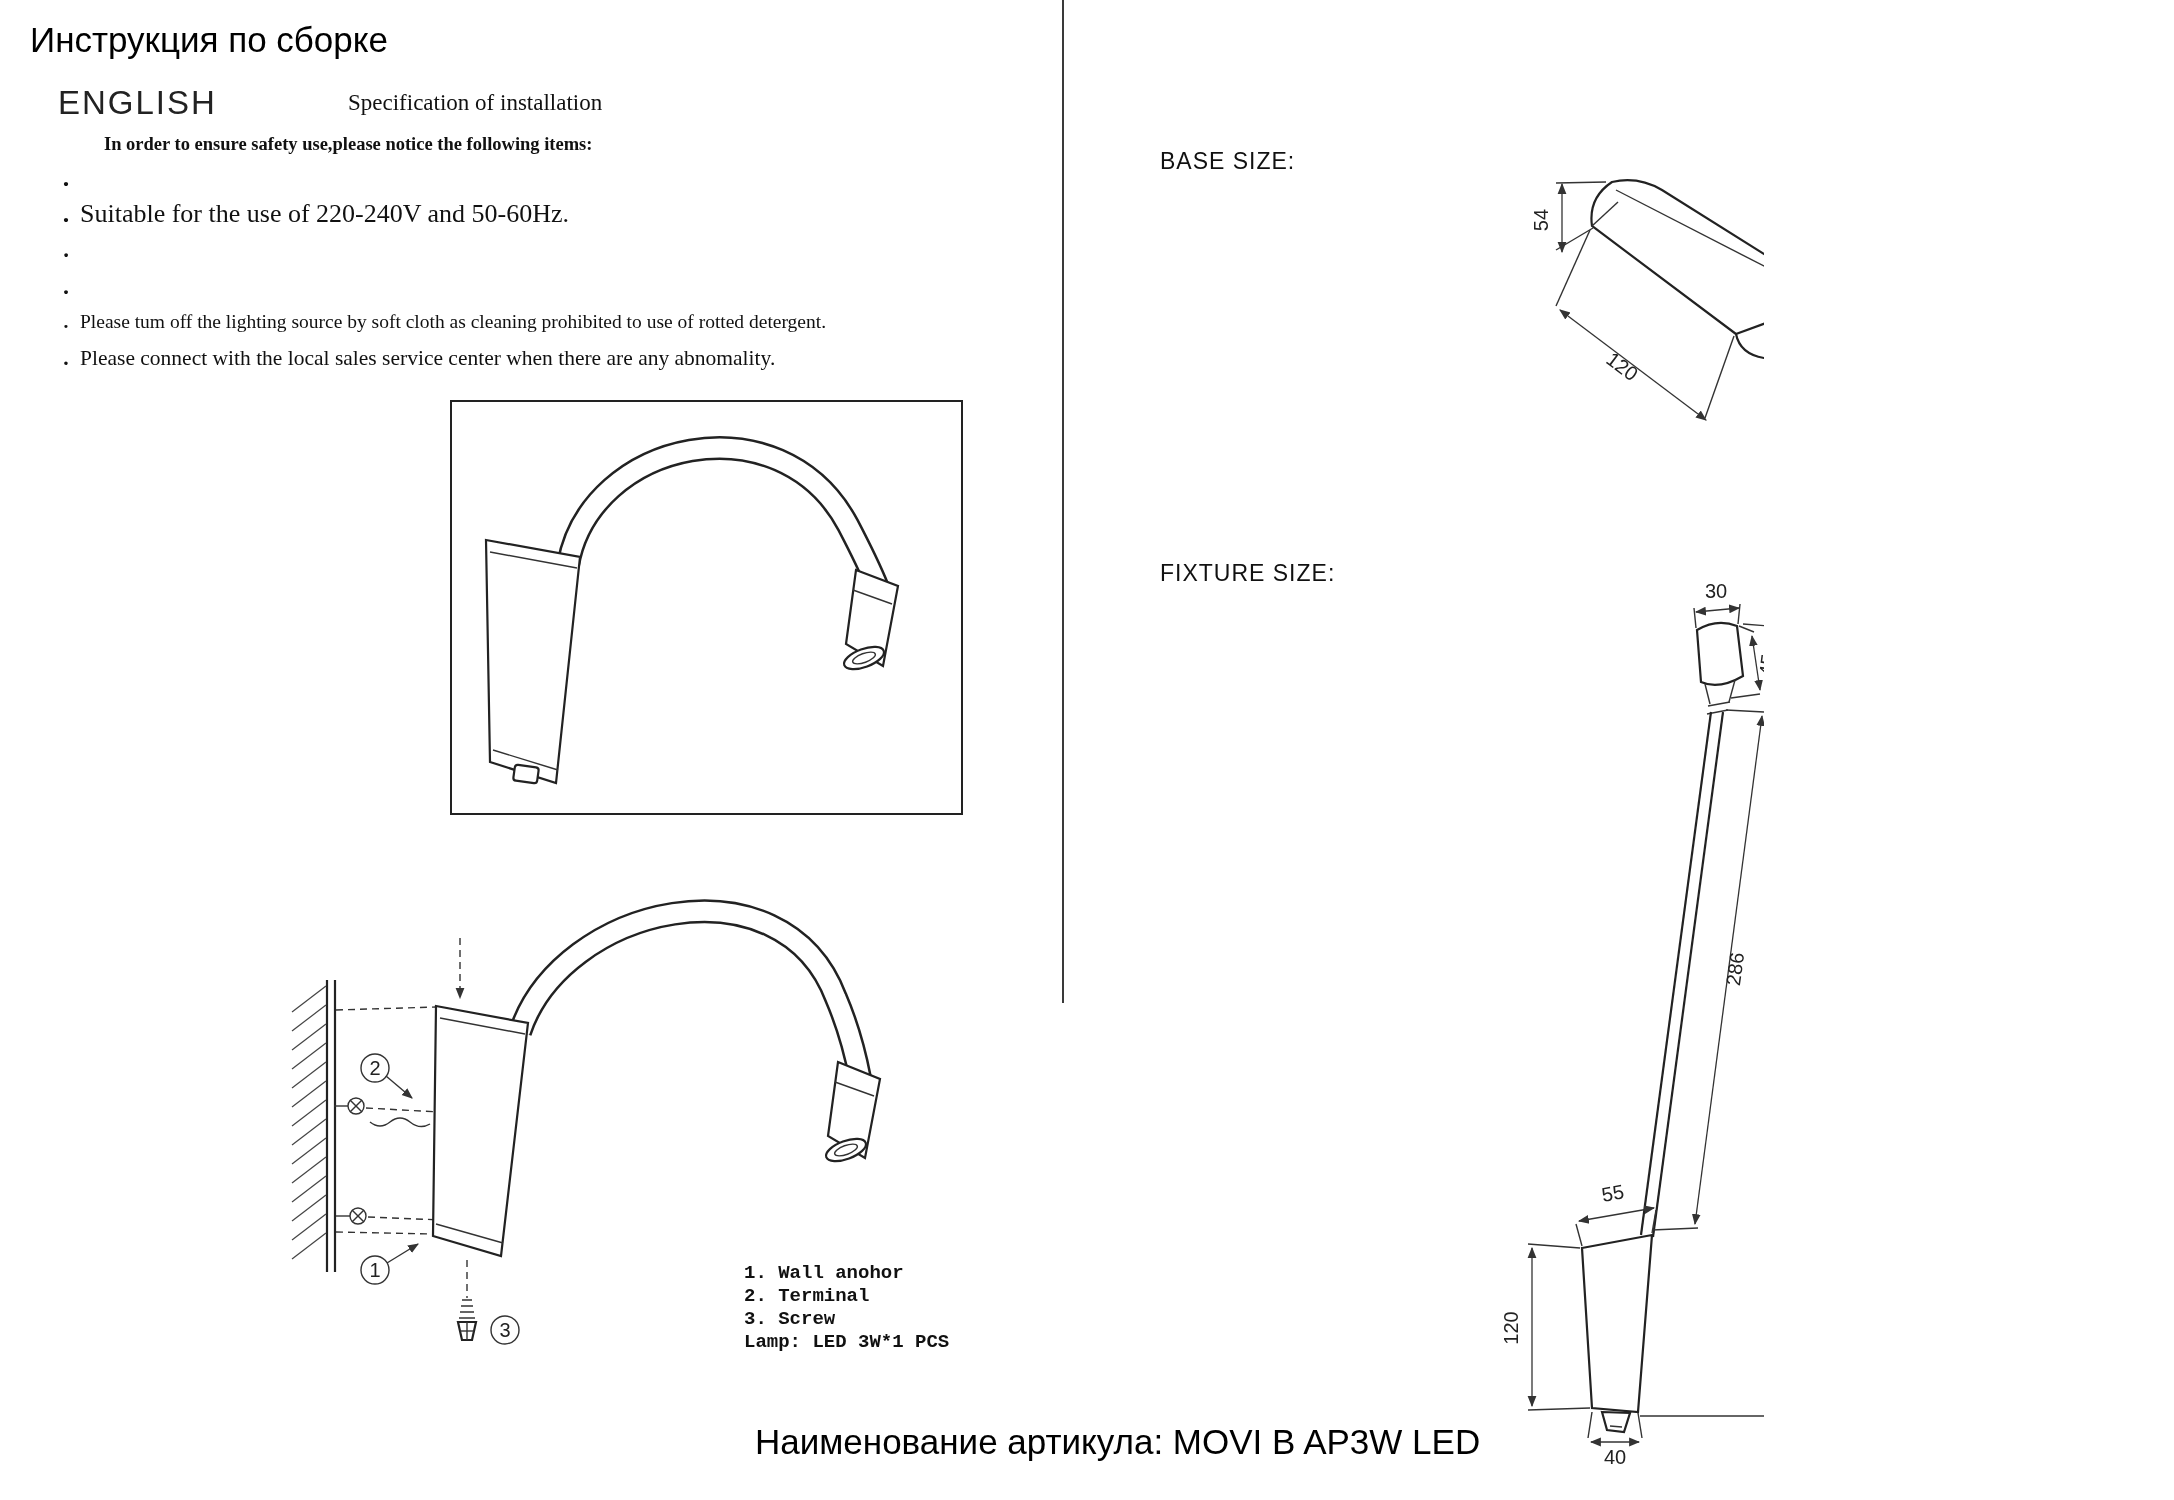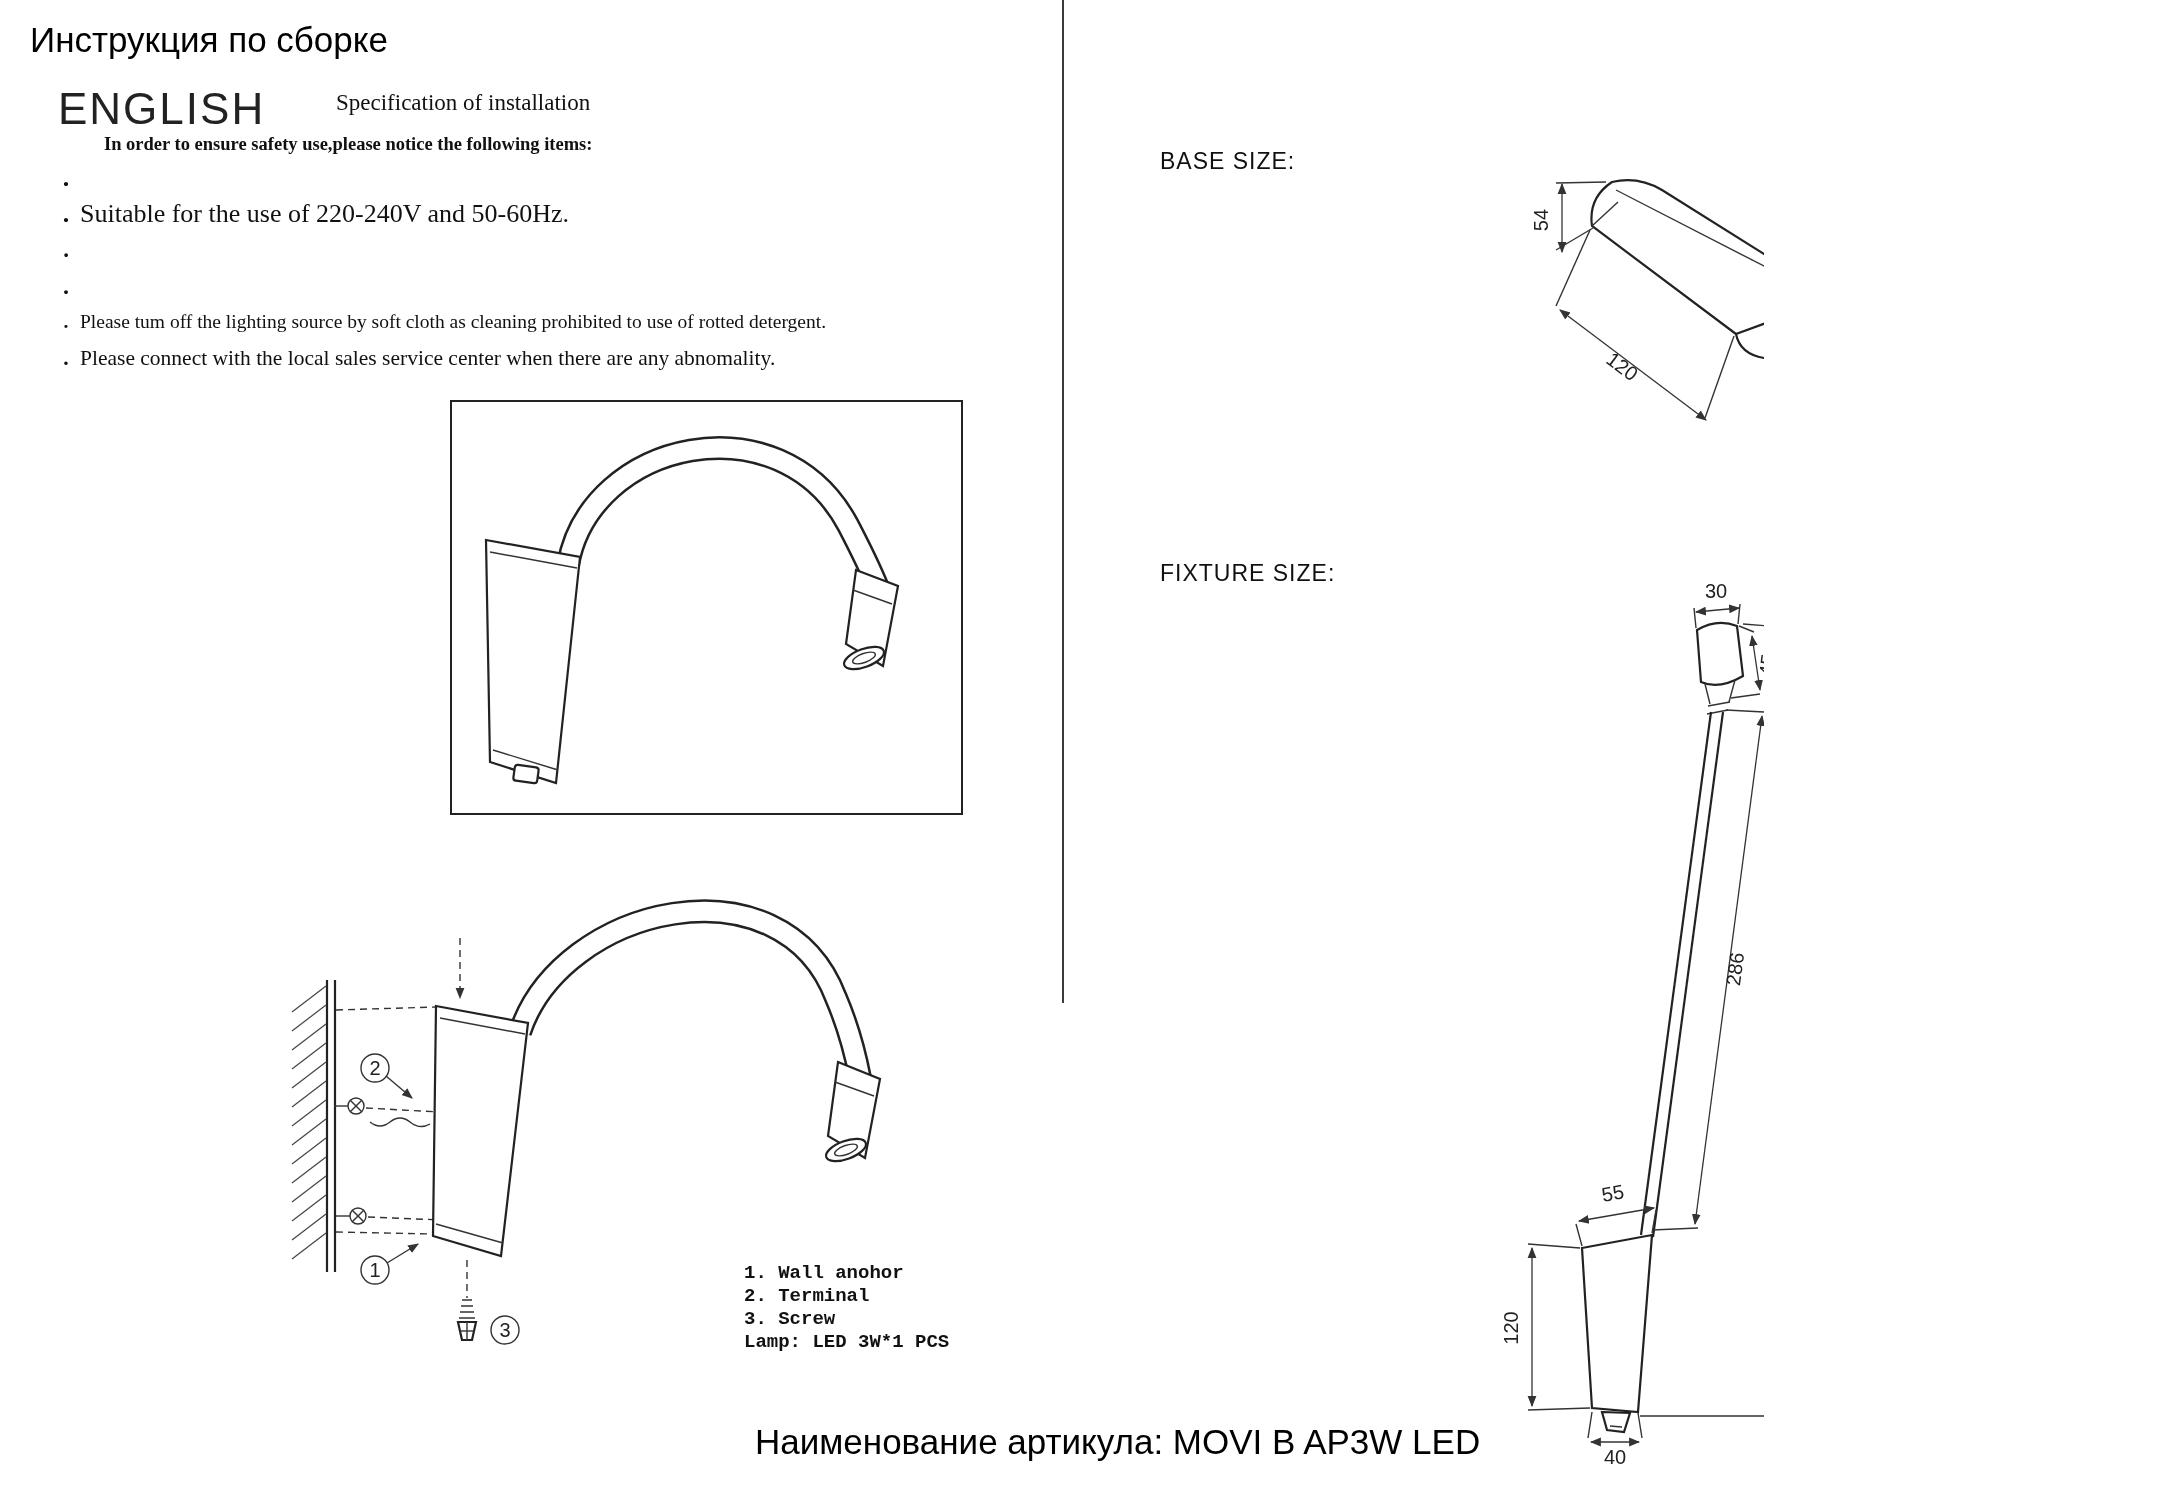--- a/index.html
+++ b/index.html
@@ -3,21 +3,21 @@
 <meta charset="utf-8">
 <style>
   * { margin:0; padding:0; box-sizing:border-box; }
   html,body { background:#fff; }
   .page {
     position:relative; width:1764px; height:1500px; background:#ffffff;
     font-family:"Liberation Sans", sans-serif; color:#111; overflow:hidden;
   }
   .abs { position:absolute; }
   .ru-title { font-size:35px; color:#000; }
-  .eng-heading { font-size:44px; letter-spacing:2px; color:#222; }
+  .eng-heading { font-size:33px; letter-spacing:2px; color:#222; }
   .spec-heading { font-family:"Liberation Serif", serif; font-size:23px; color:#111; }
   .intro-line { font-family:"Liberation Serif", serif; font-size:18.5px; font-weight:700; color:#111; }
   .bullets { width:940px; }
   .bullet { display:flex; line-height:36px; font-family:"Liberation Serif", serif; color:#111; }
   .bullet .dot { width:28px; text-align:center; font-weight:700; }
   .box { border:2px solid #222; }
   .heading2 { font-size:23px; letter-spacing:1px; color:#111; }
   .mono { font-family:"Liberation Mono", monospace; font-size:19px; font-weight:700; line-height:23px; color:#111; }
   .footer-line { font-size:35px; color:#000;margin-left:33px; }
   .divider { background:#3a3a3a; }
@@ -33,21 +33,21 @@
   .dimtxt { font-family:"Liberation Sans", sans-serif; font-size:20px; fill:#222; }
 </style>
 </head>
 <body>
 
 <div class="page">
 
   <div class="abs ru-title" style="left:30px;top:20px">Инструкция по сборке</div>
 
   <div class="abs eng-heading" style="left:58px;top:84px">ENGLISH</div>
-  <div class="abs spec-heading" style="left:336px;top:90px">Specification of installation</div>
+  <div class="abs spec-heading" style="left:348px;top:90px">Specification of installation</div>
   <div class="abs intro-line" style="left:104px;top:134px">In order to ensure safety use,please notice the following items:</div>
 
   <div class="abs bullets" style="left:52px;top:160px">
     <div class="bullet" style="font-size:26px">
         <span class="dot">.</span>
       </div>
     <div class="bullet" style="font-size:26px">
         <span class="dot">.</span>
         <span>Suitable for the use of 220-240V and 50-60Hz.</span>
       </div>

